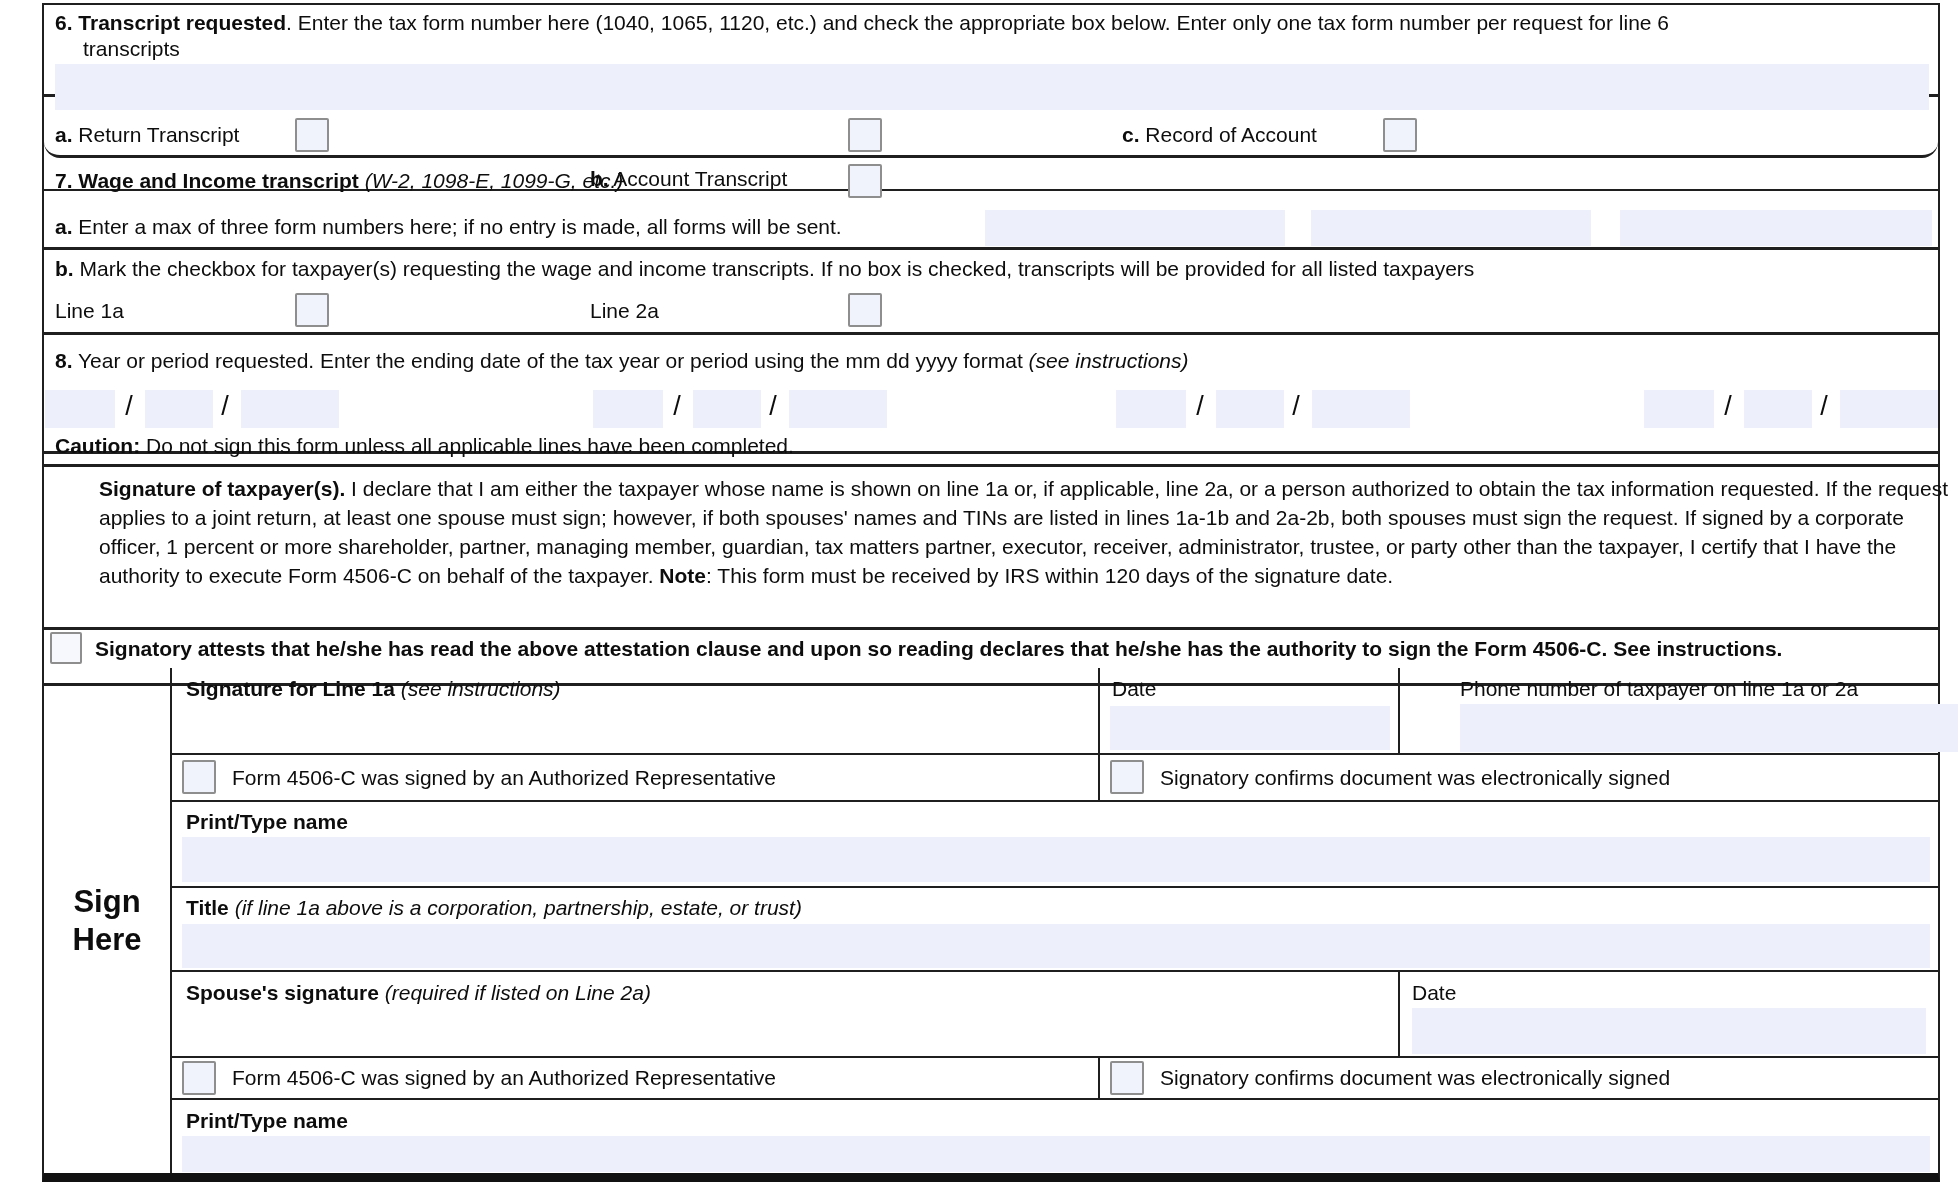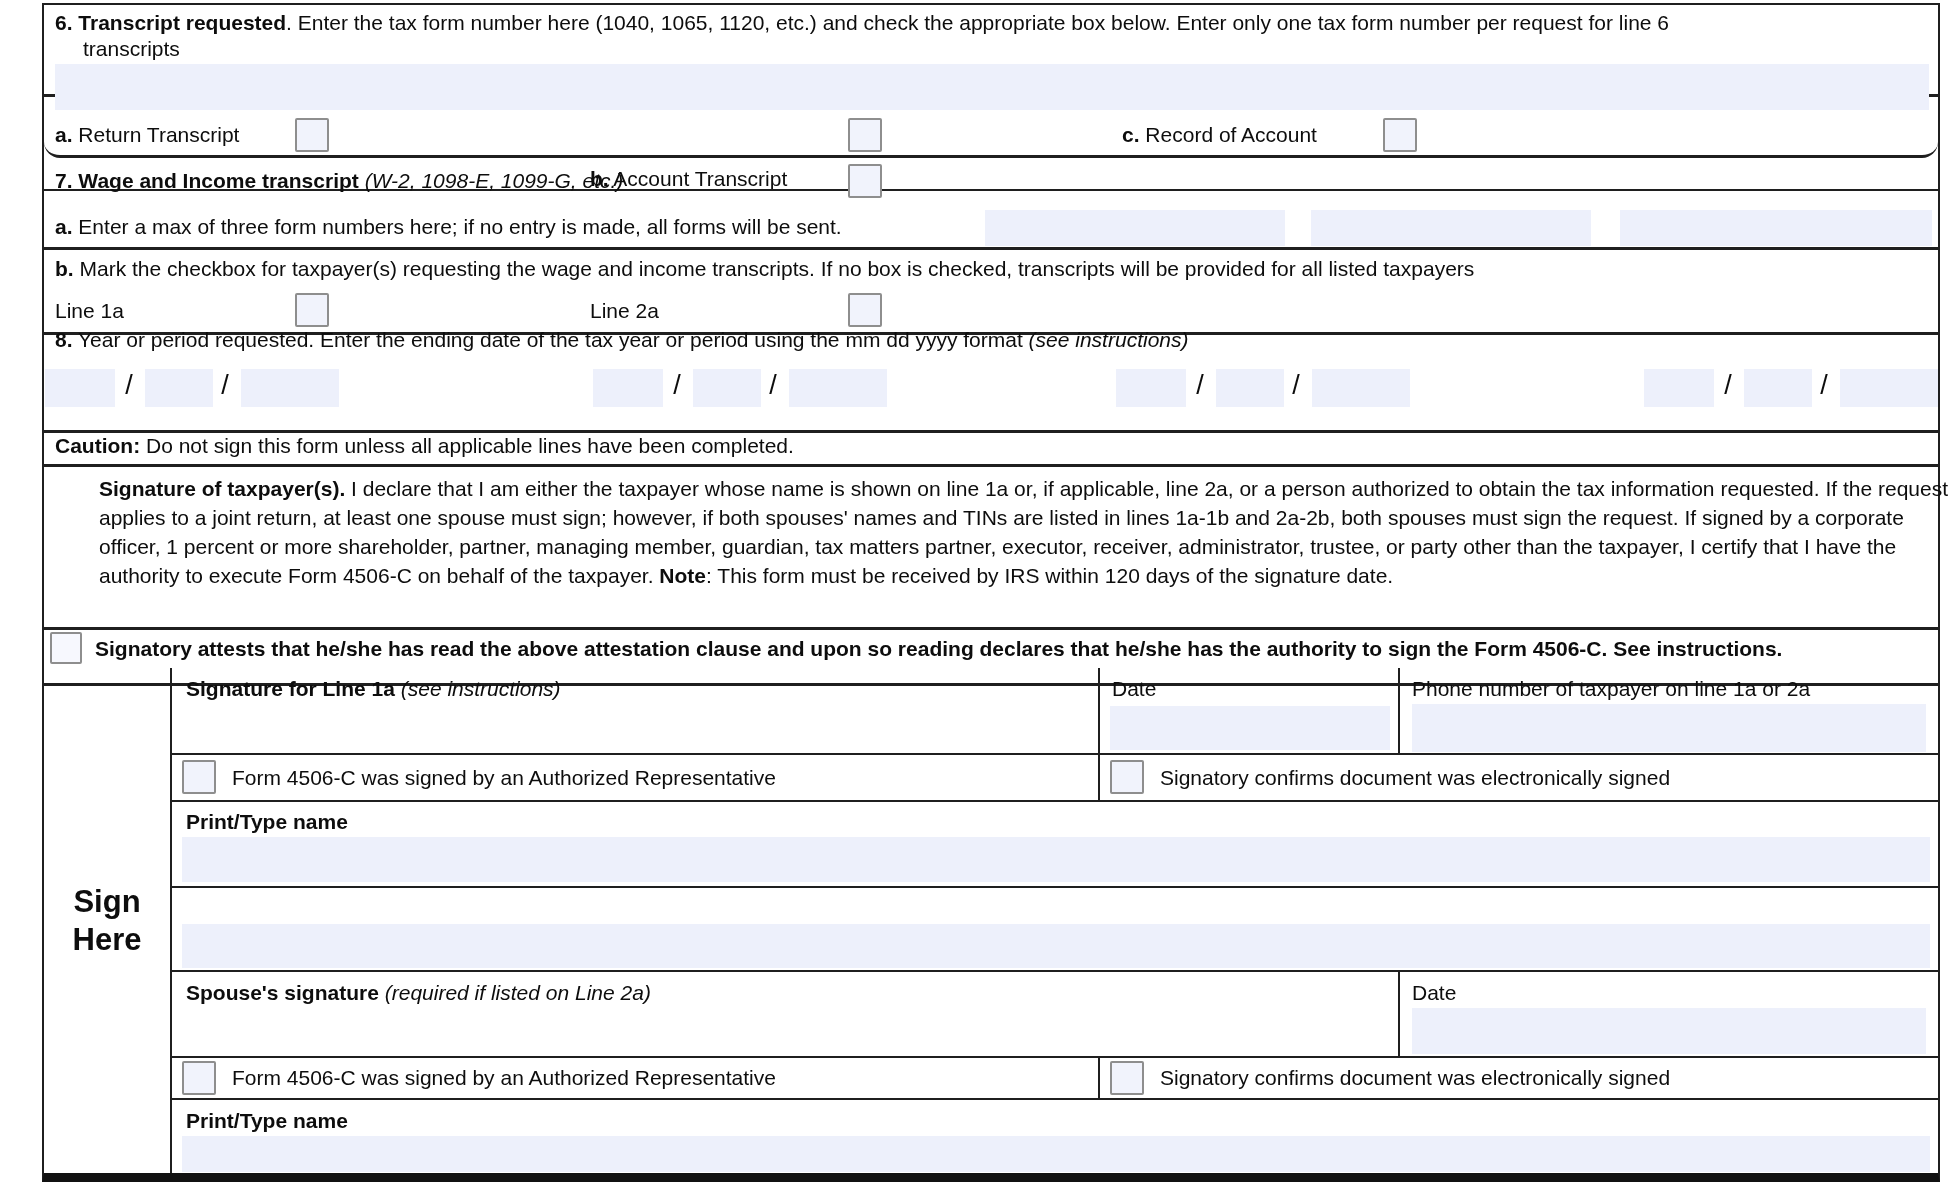--- a/index.html
+++ b/index.html
@@ -83,21 +83,21 @@
       <div class="t abs" style="left:11px;top:6px;width:1860px;">
         <span class="b">b.</span>
         <span>Mark the checkbox for taxpayer(s) requesting the wage and income transcripts. If no box is checked, transcripts will be provided for all listed taxpayers</span>
       </div>
       <div class="t abs" style="left:11px;top:48px;text-align:right;">Line 1a</div>
       <div class="cb" style="left:251px;top:43px;"></div>
       <div class="t abs" style="left:546px;top:48px;">Line 2a</div>
       <div class="cb" style="left:804px;top:43px;"></div>
     </div>
 
-    <div class="row thick" style="top:316px;height:112px;">
+    <div class="row thick" style="top:337px;height:112px;">
       <div class="t abs" style="left:11px;top:6px;">
         <span class="b">8.</span>
         <span>Year or period requested. Enter the ending date of the tax year or period using the mm dd yyyy format</span>
         <span class="i">(see instructions)</span>
       </div>
 
       <div class="dgroup" style="left:1px;">
         <input class="field mm" value="" style="">
         <span class="slash" style="left:70px;">/</span>
         <input class="field dd" value="" style="">
@@ -158,21 +158,21 @@
           <div class="t abs" style="left:14px;top:8px;">
             <span class="b">Signature for Line 1a</span>
             <span class="i">(see instructions)</span>
           </div>
           <div class="sigfield" style="left:10px;top:36px;width:900px;height:46px;"></div>
         </div>
         <div class="cell vline" style="left:928px;width:300px;">
           <div class="t abs" style="left:12px;top:8px;">Date</div>
           <input class="field" style="left: 10px; top: 38px; width: 280px; height: 44px;" value="">
         </div>
-        <div class="cell" style="left:1228px;right:0;padding-left:11px;">
+        <div class="cell" style="left:1276px;right:0;padding-left:11px;">
           <div class="t abs" style="left:12px;top:8px;">Phone number of taxpayer on line 1a or 2a</div>
           <input class="field" style="left: 12px; top: 36px; width: 514px; height: 48px;" value="">
         </div>
       </div>
 
       <div class="row" style="left:128px;top:87px;height:47px;">
         <div class="cell vline" style="left:0;width:928px;">
           <div class="cb" style="left:10px;top:5px;"></div>
           <div class="t abs" style="left:60px;top:10px;">Form 4506-C was signed by an Authorized Representative</div>
         </div>
@@ -181,20 +181,24 @@
           <div class="t abs" style="left:60px;top:10px;">Signatory confirms document was electronically signed</div>
         </div>
       </div>
 
       <div class="row" style="left:128px;top:134px;height:86px;">
         <div class="t b abs" style="left:14px;top:7px;">Print/Type name</div>
         <input class="field" style="left: 10px; top: 35px; width: 1748px; height: 45px;" value="">
       </div>
 
       <div class="row" style="left:128px;top:220px;height:84px;">
+        <div class="t abs" style="left:14px;top:7px;">
+          <span class="b">Title</span>
+          <span class="i">(if line 1a above is a corporation, partnership, estate, or trust)</span>
+        </div>
         <input class="field" style="left: 10px; top: 36px; width: 1748px; height: 44px;" value="">
       </div>
 
       <div class="row" style="left:128px;top:304px;height:86px;">
         <div class="cell vline" style="left:0;width:1228px;">
           <div class="t abs" style="left:14px;top:8px;">
             <span class="b">Spouse's signature</span>
             <span class="i">(required if listed on Line 2a)</span>
           </div>
           <div class="sigfield" style="left:10px;top:36px;width:1200px;height:44px;"></div>

